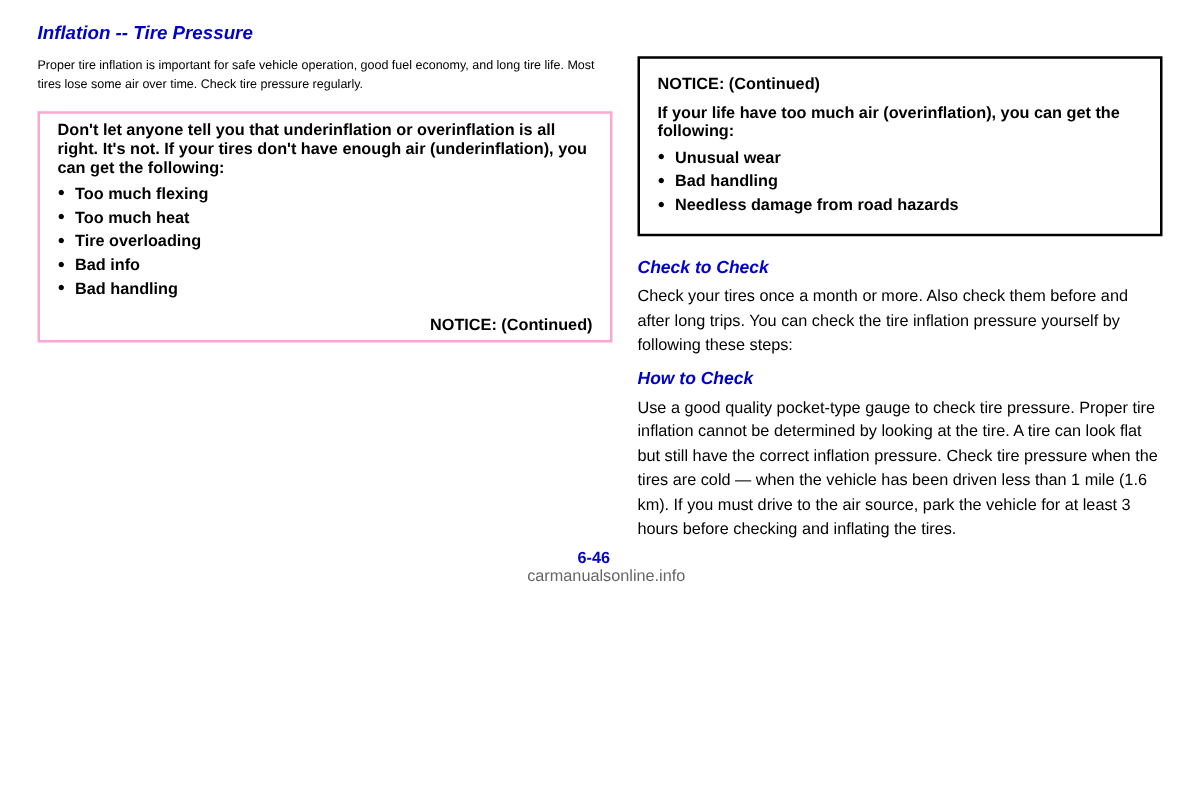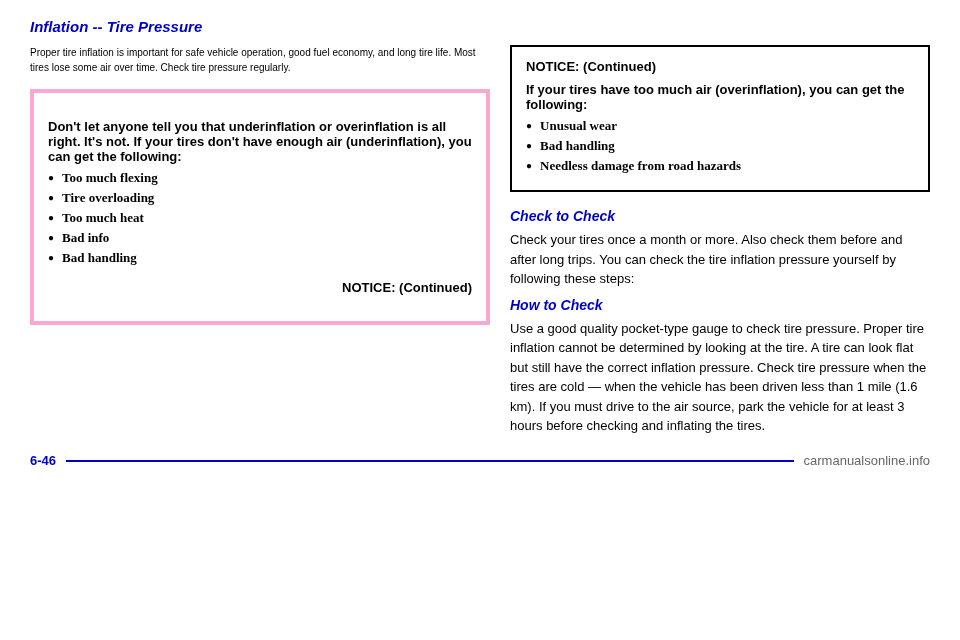--- a/index.html
+++ b/index.html
@@ -38,22 +38,22 @@
     .left-column {
       width: 460px;
       flex-shrink: 0;
     }
 
     .right-column {
       flex: 1;
     }
 
     .notice-box {
-      border: 4px solid #f9a8d4;
-      padding: 26px 14px;
+      border: 2px solid #f9a8d4;
+      padding: 5px 14px;
       margin-top: 0px;
       background: #fff;
     }
 
     .notice-box-title {
       font-weight: bold;
       font-size: 13px;
       margin-bottom: 8px;
     }
 
@@ -68,21 +68,20 @@
       padding: 0;
       margin: 0;
     }
 
     .bullet-list li {
       display: flex;
       align-items: flex-start;
       margin-bottom: 4px;
       font-size: 13px;
       font-weight: bold;
-      font-family: Liberation Serif, serif;
     }
 
     .bullet-list li::before {
       content: "●";
       margin-right: 8px;
       font-size: 10px;
       margin-top: 2px;
       flex-shrink: 0;
     }
 
@@ -128,20 +127,21 @@
     }
 
     .page-footer {
       position: absolute;
       bottom: 12px;
       left: 0;
       right: 0;
       display: flex;
       align-items: center;
       padding: 0 30px;
+      flex-direction: column;
     }
 
     .page-number {
       color: #0000cc;
       font-size: 13px;
       font-weight: bold;
       margin-right: 10px;
     }
 
     .footer-line {
@@ -172,35 +172,35 @@
   <div class="content-area">
 
     <div class="left-column">
 
       <div class="left-intro">Proper tire inflation is important for safe vehicle operation, good fuel economy, and long tire life. Most tires lose some air over time. Check tire pressure regularly.</div>
 
       <div class="notice-box">
         <p class="notice-box-title">Don't let anyone tell you that underinflation or overinflation is all right. It's not. If your tires don't have enough air (underinflation), you can get the following:</p>
         <ul class="bullet-list">
           <li>Too much flexing</li>
+          <li>Too much heat</li>
           <li>Tire overloading</li>
-          <li>Too much heat</li>
           <li>Bad info</li>
           <li>Bad handling</li>
         </ul>
         <div class="notice-continued">NOTICE: (Continued)</div>
       </div>
 
     </div>
 
     <div class="right-column">
 
       <div class="right-notice-box">
         <div class="right-notice-title">NOTICE: (Continued)</div>
-        <p>If your tires have too much air (overinflation), you can get the following:</p>
+        <p>If your life have too much air (overinflation), you can get the following:</p>
         <ul class="bullet-list">
           <li>Unusual wear</li>
           <li>Bad handling</li>
           <li>Needless damage from road hazards</li>
         </ul>
       </div>
 
       <div class="section-heading">Check to Check</div>
       <div class="body-text">Check your tires once a month or more. Also check them before and after long trips. You can check the tire inflation pressure yourself by following these steps:</div>
 

